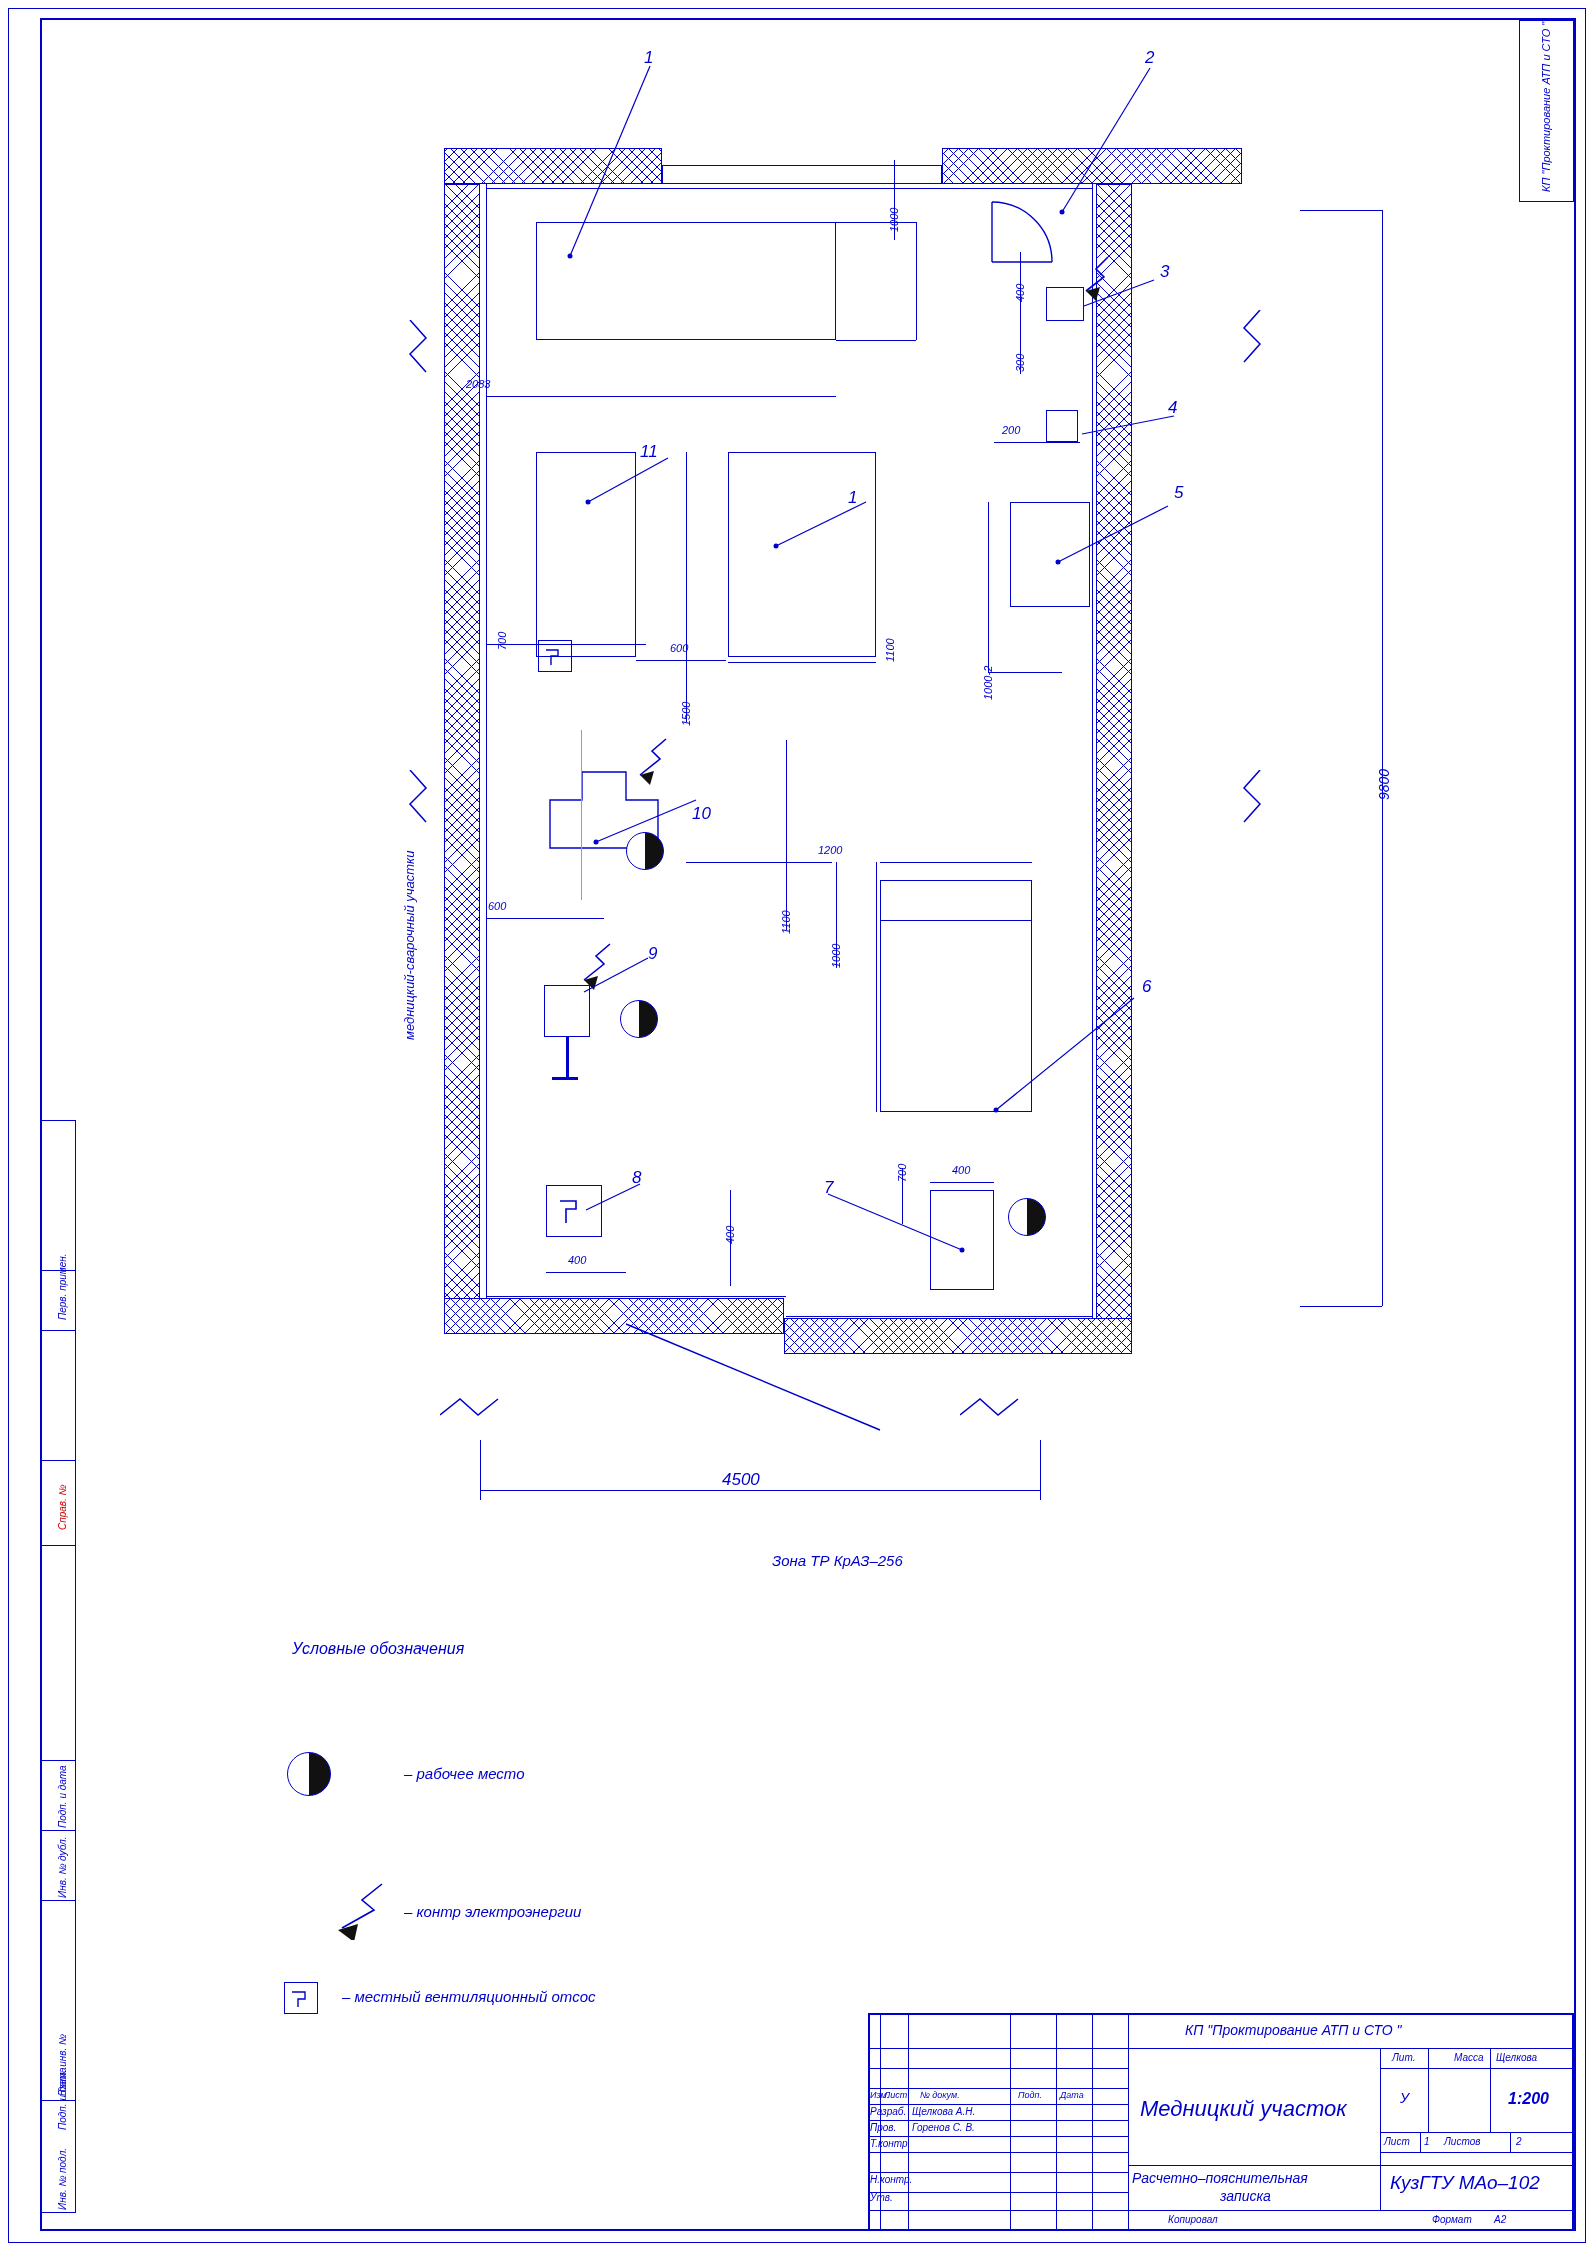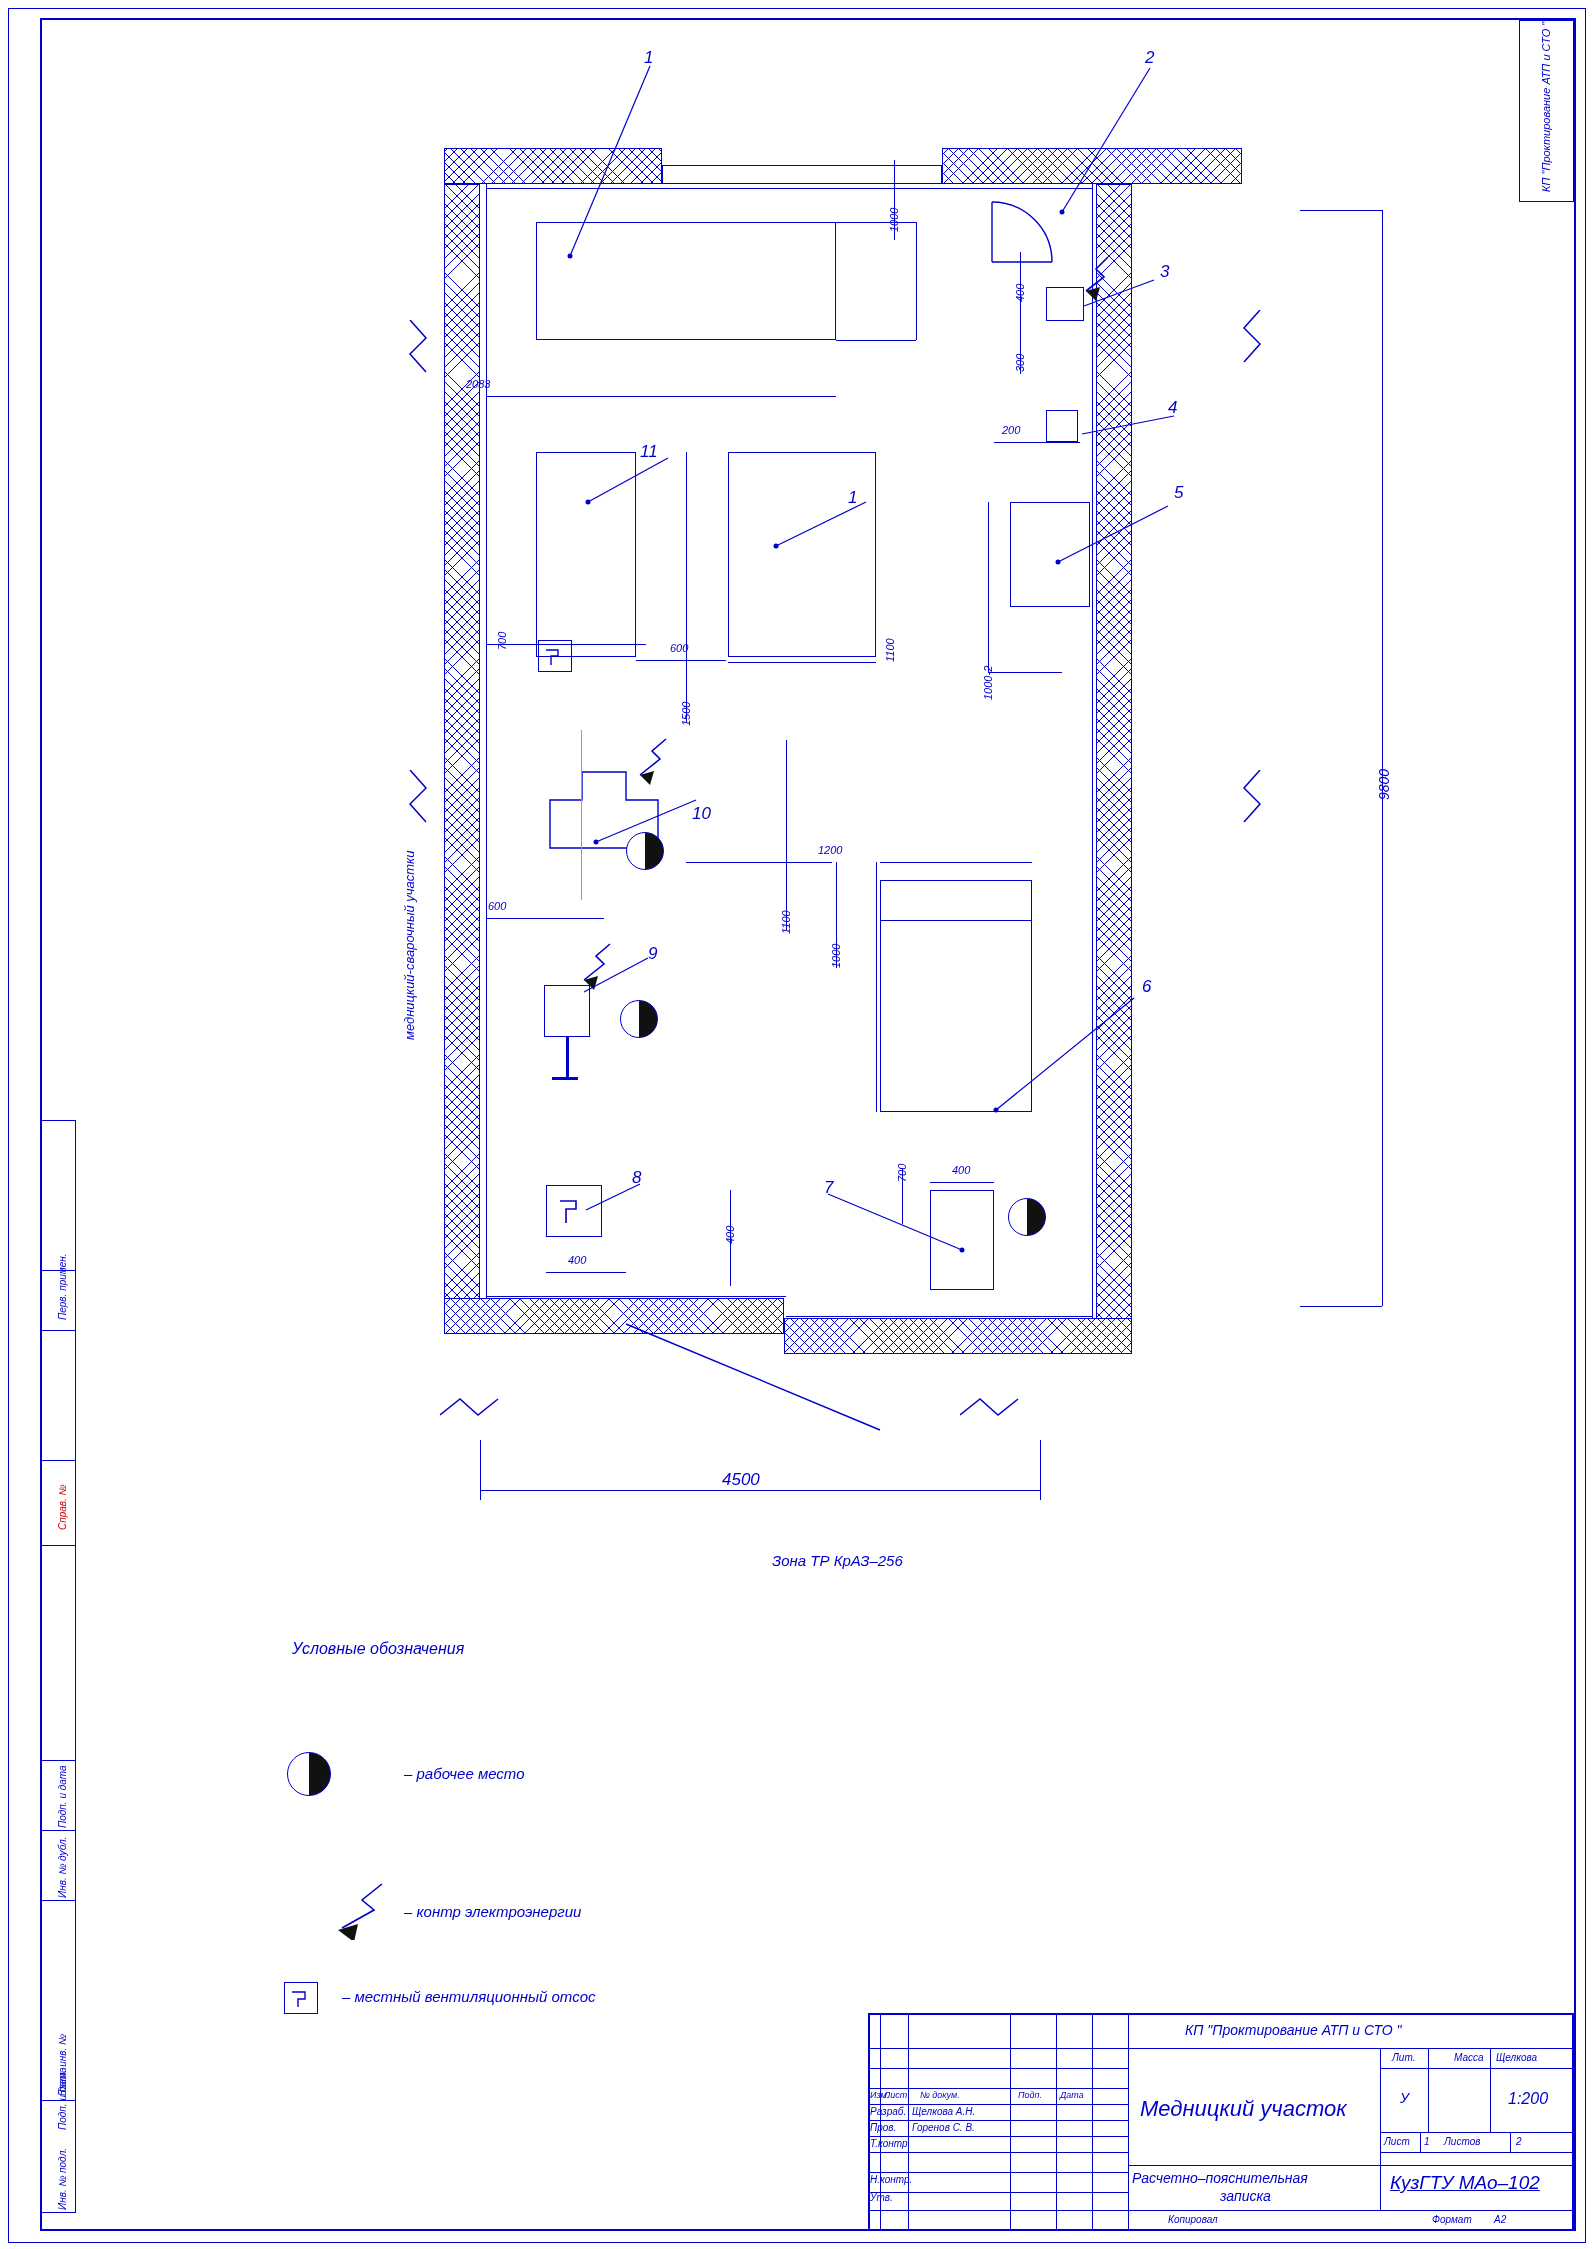--- a/index.html
+++ b/index.html
@@ -379,26 +379,26 @@
   <div class="ln hl" style="left:1380px;top:2152px;width:194px;"></div>
   <div class="ln vl" style="left:1428px;top:2048px;height:84px;"></div>
   <div class="ln vl" style="left:1490px;top:2048px;height:84px;"></div>
   <div class="ln vl" style="left:1420px;top:2132px;height:20px;"></div>
   <div class="ln vl" style="left:1510px;top:2132px;height:20px;"></div>
 
   <div class="tbt" style="left:1392px;top:2052px;font-size:10px;">Лит.</div>
   <div class="tbt" style="left:1436px;top:2052px;font-size:10px;margin-left:18px;">Масса</div>
   <div class="tbt" style="left:1496px;top:2052px;font-size:10px;">Щелкова</div>
   <div class="tbt" style="left:1400px;top:2090px;font-size:14px;">У</div>
-  <div class="tbt" style="left:1508px;top:2090px;font-size:16px;">1:200</div>
+  <div class="tbt" style="left:1508px;top:2090px;font-size:16px;font-weight:bold;">1:200</div>
 
   <div class="tbt" style="left:1384px;top:2136px;font-size:10px;">Лист</div>
   <div class="tbt" style="left:1424px;top:2136px;font-size:10px;">1</div>
   <div class="tbt" style="left:1444px;top:2136px;font-size:10px;">Листов</div>
   <div class="tbt" style="left:1516px;top:2136px;font-size:10px;">2</div>
 
-  <div class="tbt" style="left:1390px;top:2172px;font-size:19px;text-decoration:underline;">КузГТУ МАо–102</div>
+  <div class="tbt" style="left:1390px;top:2172px;font-size:19px;">КузГТУ МАо–102</div>
 
   <div class="tbt" style="left:1168px;top:2214px;font-size:10px;">Копировал</div>
   <div class="tbt" style="left:1432px;top:2214px;font-size:10px;">Формат</div>
   <div class="tbt" style="left:1494px;top:2214px;font-size:10px;">А2</div>
 
 </div>
 
 </body></html>

